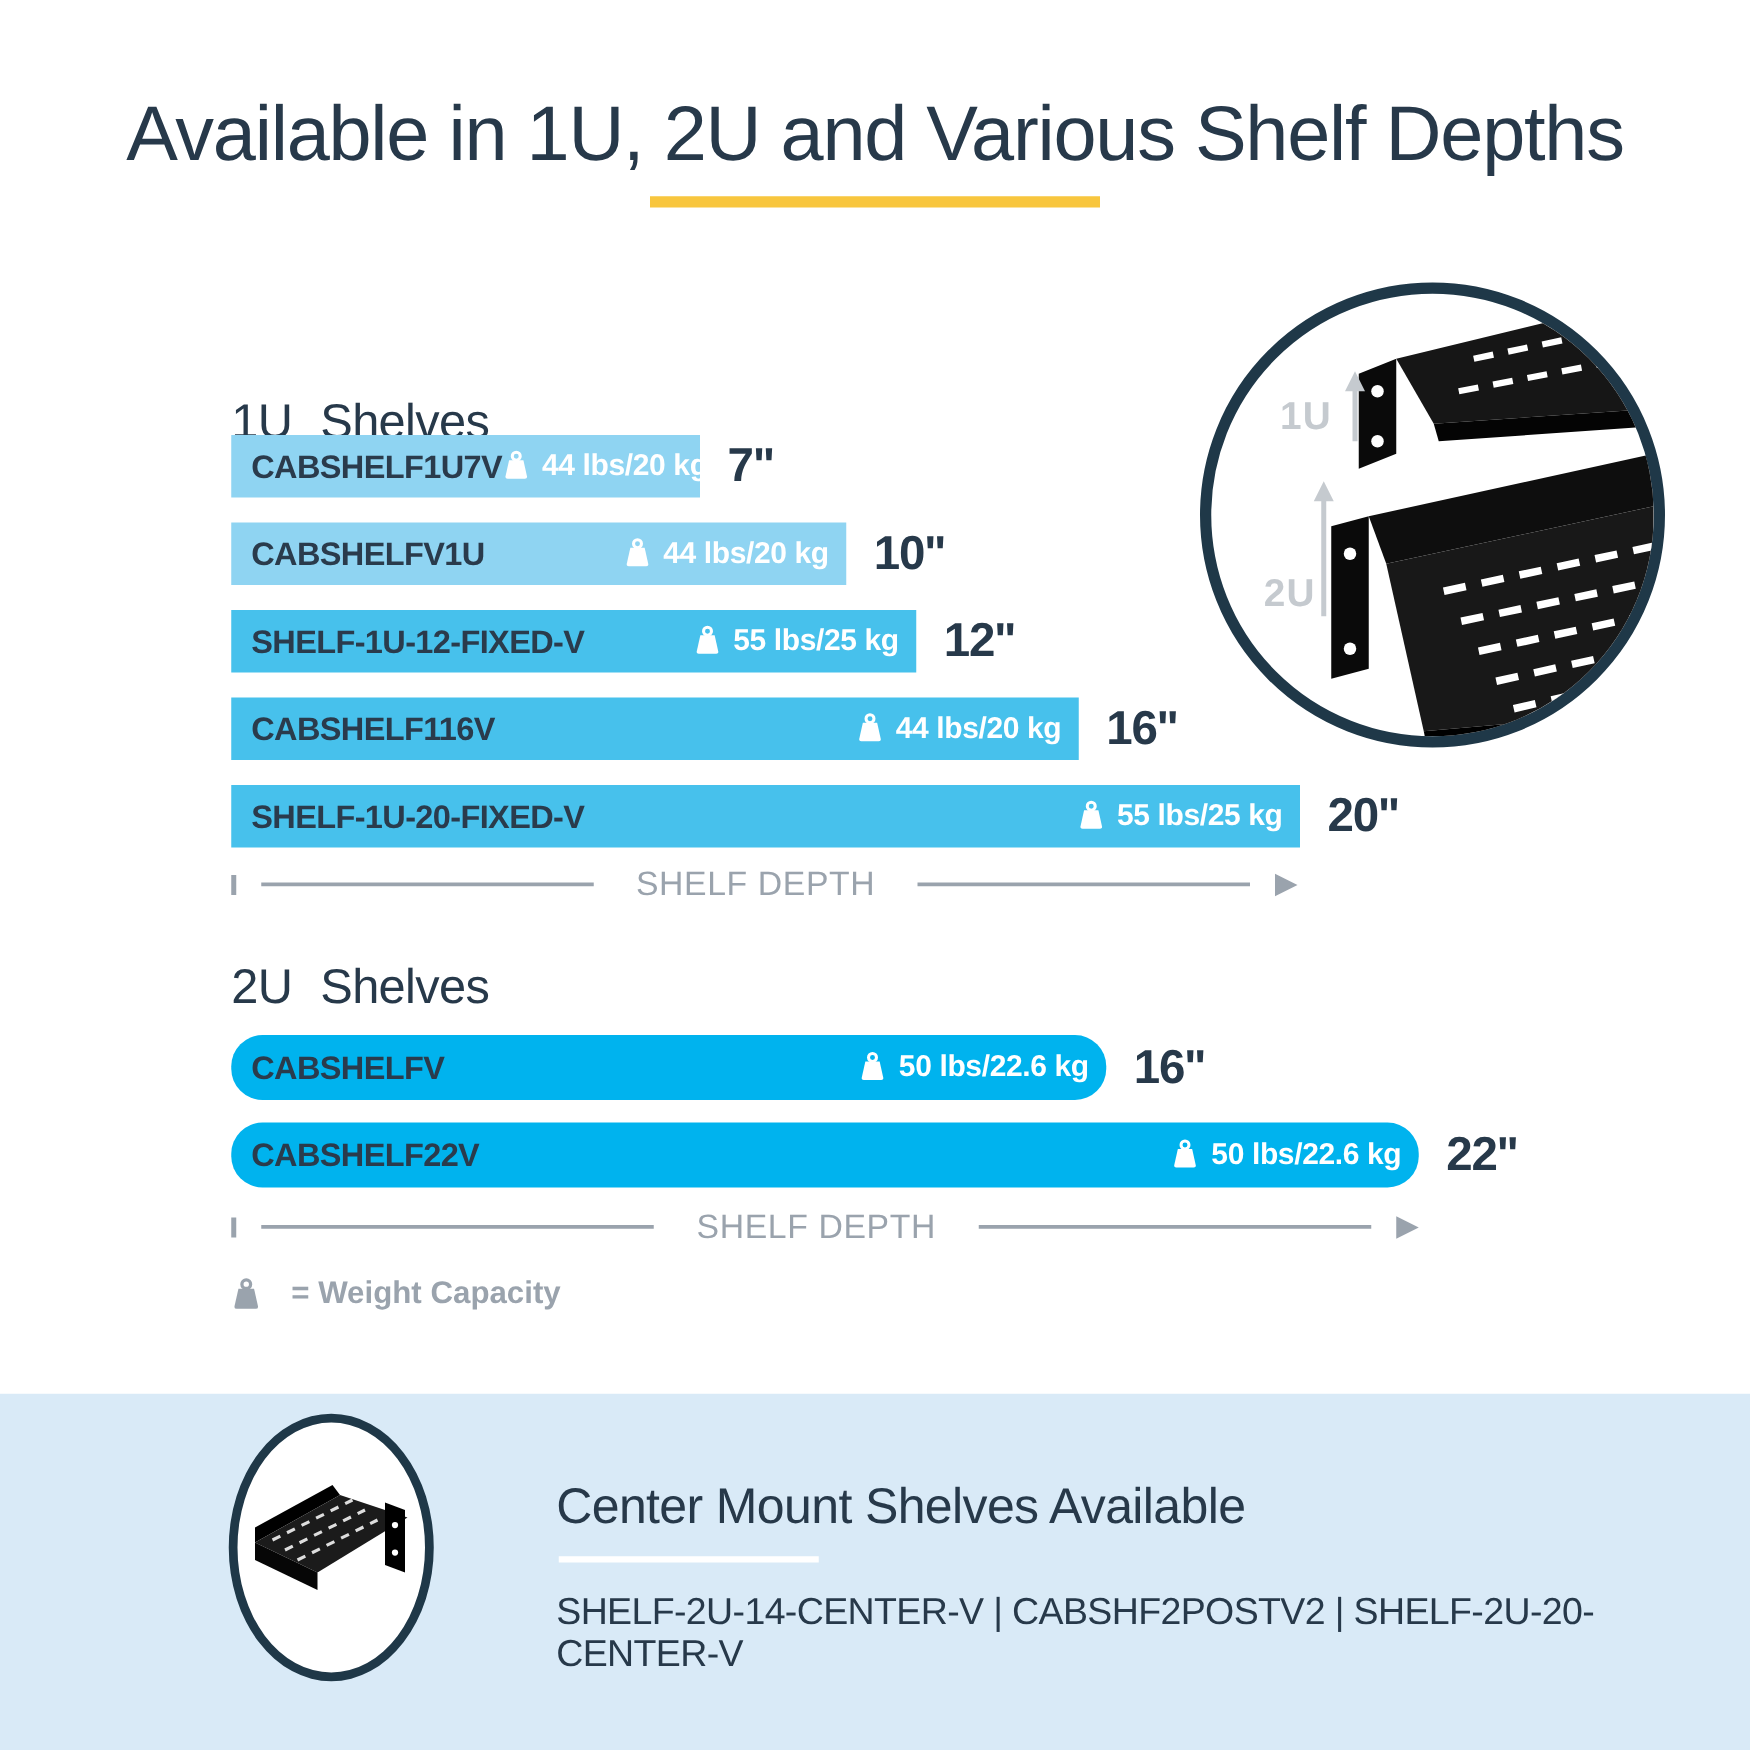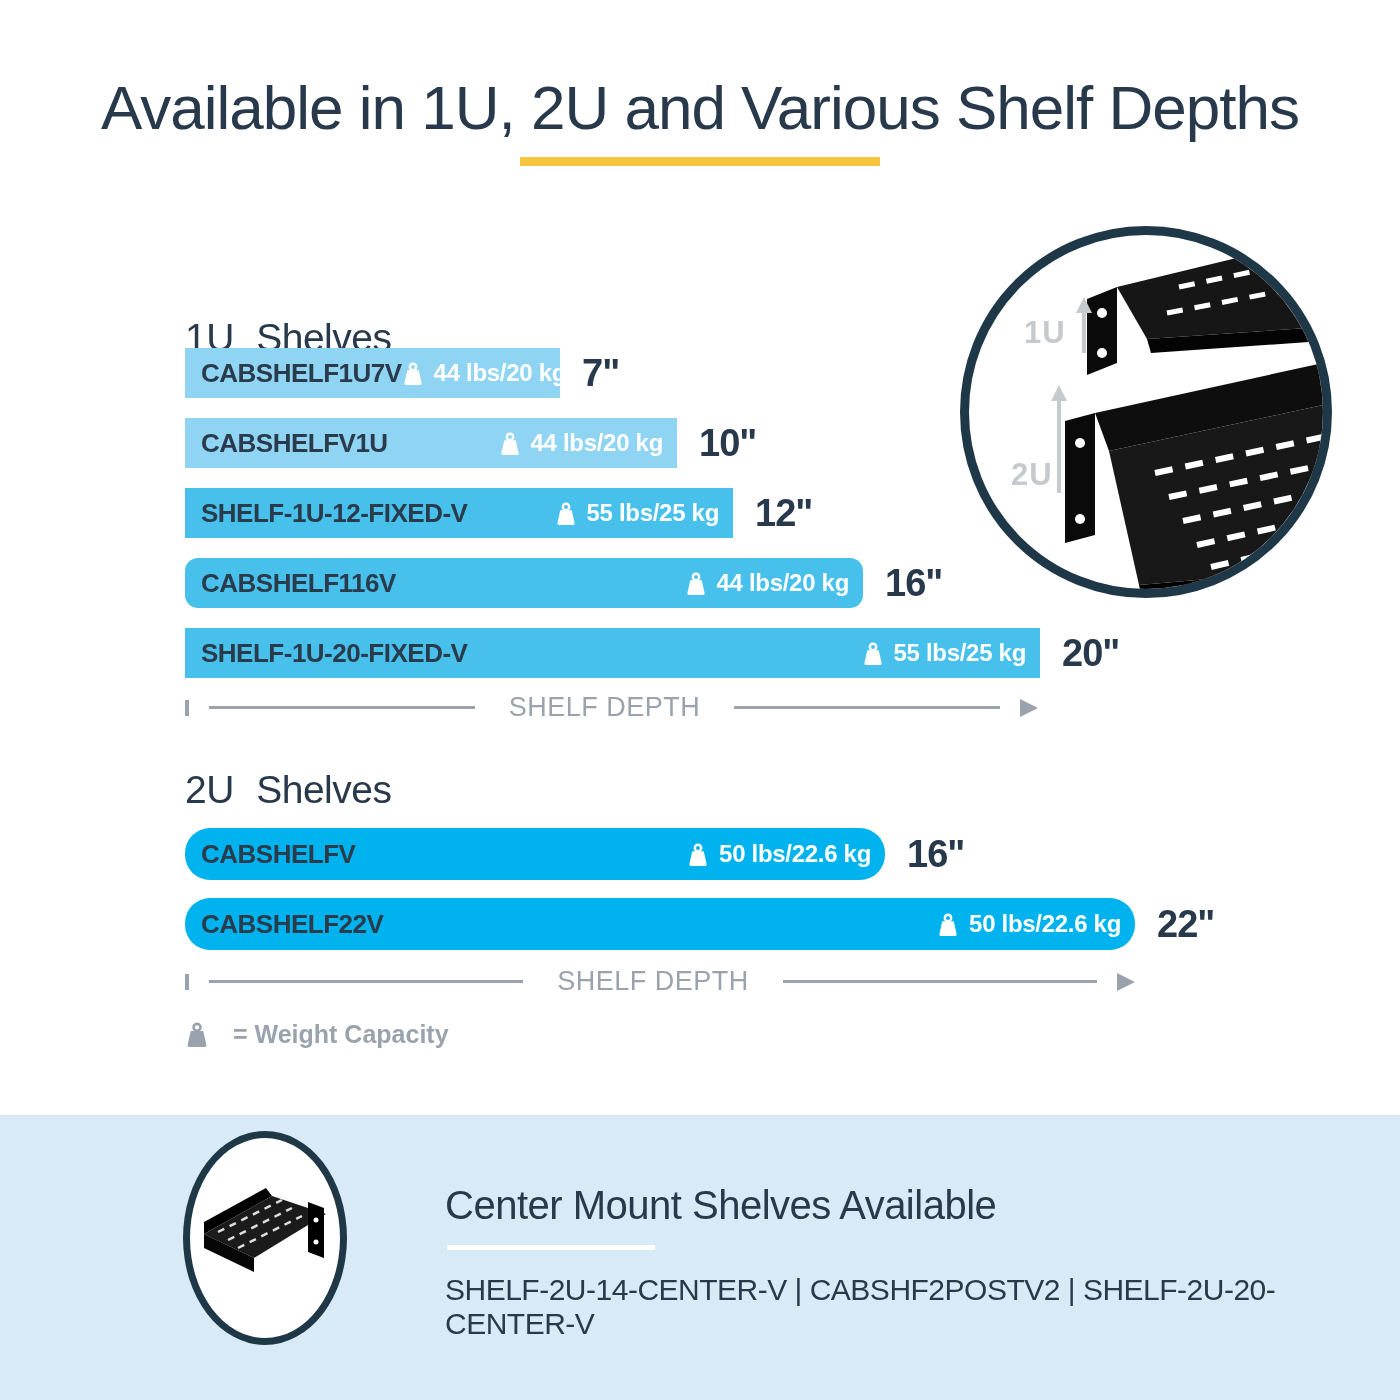--- a/index.html
+++ b/index.html
@@ -16,21 +16,21 @@
   .sec-heading { position:absolute; left:185px; font-size:39px; font-weight:400; color:#27394a; word-spacing:12px; letter-spacing:-0.5px; }
 
   
   .bar-row { position:absolute; left:185px; display:flex; align-items:center; }
   .bar { height:50px; display:flex; align-items:center; justify-content:space-between; padding:0 14px 0 16px; }
   .bar.tall { height:52px;border-radius:25px; }
   .bar.light  { background:#8fd4f2; }
   .bar.mid    { background:#47c1ec; }
   .bar.bright { background:#00b3ee; }
   .product-id { font-size:26px; font-weight:700; color:#2a3b4c; letter-spacing:-0.5px; white-space:nowrap; }
-  .cap-group { display:flex; align-items:flex-end; gap:10px; white-space:nowrap; }
+  .cap-group { display:flex; align-items:flex-start; gap:10px; white-space:nowrap; }
   .cap-label { font-size:24px; font-weight:700; color:#ffffff; letter-spacing:-0.3px; }
   .depth-label { font-size:38px; font-weight:700; color:#27394a; margin-left:22px; letter-spacing:-1px; white-space:nowrap; }
   .weight-icon-white { width:22px; height:26px; color:#ffffff; }
   .weight-icon-gray  { width:24px; height:28px; color:#9aa3ad; }
 
   
   .axis { position:absolute; left:185px; display:flex; align-items:center; color:#9aa3ad;gap:20px; }
   .axis-endcap { width:4px; height:16px; background:#9aa3ad; }
   .axis-line { flex:1; height:3px; background:#9aa3ad; }
   .axis-text { font-size:27px; letter-spacing:0.5px; padding:0 14px; color:#9aa3ad; white-space:nowrap; }
@@ -103,21 +103,21 @@
             <circle cx="10" cy="4.6" r="2.9" fill="none" stroke="currentColor" stroke-width="2.2"></circle>
             <path d="M4.8 7.6 L15.2 7.6 L17.8 19.2 Q18.2 21 16.3 21 L3.7 21 Q1.8 21 2.2 19.2 Z" fill="currentColor"></path>
           </svg>
         <span class="cap-label">55 lbs/25 kg</span>
       </span>
     </div>
     <span class="depth-label">12"</span>
   </div>
 
   <div class="bar-row" style="top:558px;">
-    <div class="bar mid" style="width:678px;border-radius:13px;">
+    <div class="bar mid" style="width:678px;">
       <span class="product-id">CABSHELF116V</span>
       <span class="cap-group">
         <svg class="weight-icon-white" viewBox="0 0 20 22">
             <circle cx="10" cy="4.6" r="2.9" fill="none" stroke="currentColor" stroke-width="2.2"></circle>
             <path d="M4.8 7.6 L15.2 7.6 L17.8 19.2 Q18.2 21 16.3 21 L3.7 21 Q1.8 21 2.2 19.2 Z" fill="currentColor"></path>
           </svg>
         <span class="cap-label">44 lbs/20 kg</span>
       </span>
     </div>
     <span class="depth-label">16"</span>

